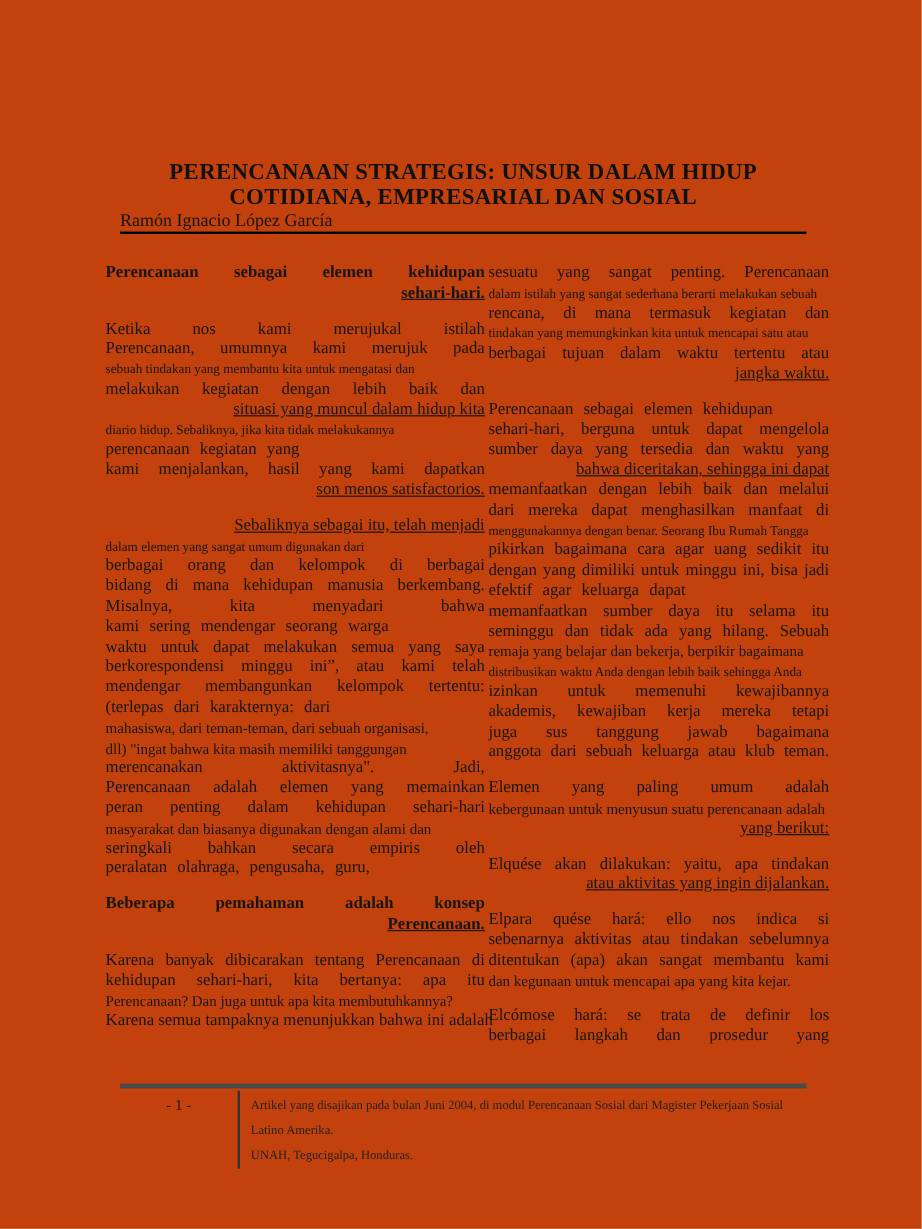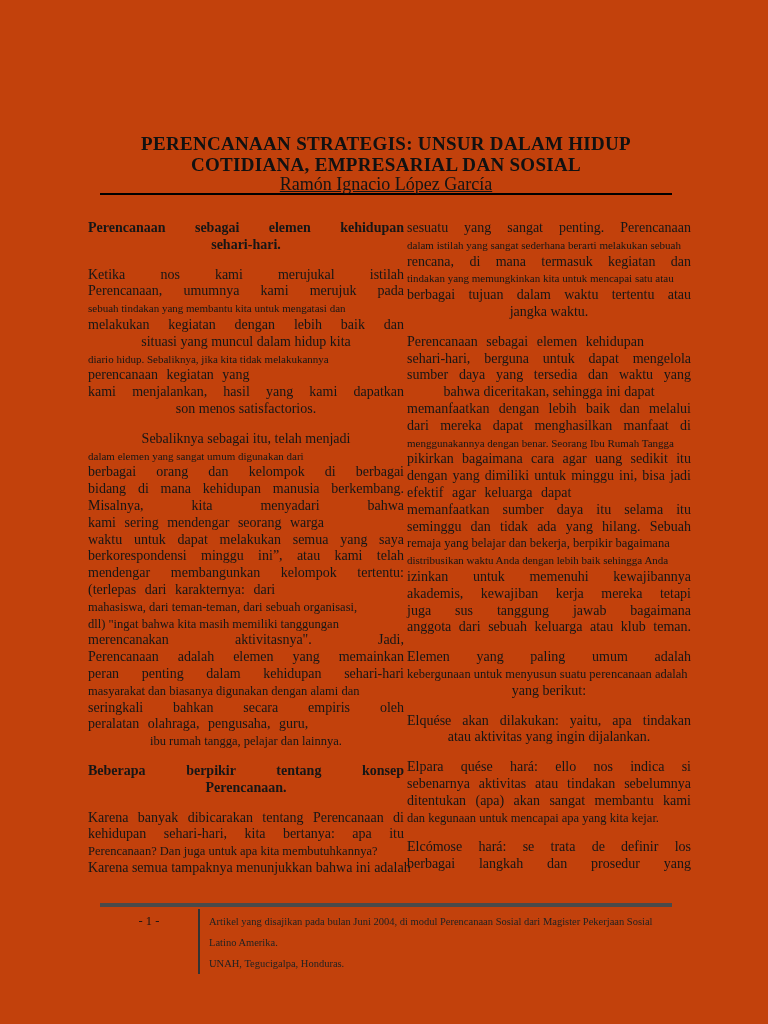--- a/index.html
+++ b/index.html
@@ -11,38 +11,38 @@
     overflow:hidden;
   }
   .page { position:absolute; inset:0; background:#c2410c; }
 
   
   .header { position:absolute; left:100px; top:133px; width:572px; }
   .title {
     text-align:center; font-weight:bold; font-size:19px; line-height:21px;
     letter-spacing:0.3px; color:#111;
   }
-  .author { text-align:center; font-size:18px; line-height:15px; margin-top:2px;text-decoration:underline; }
+  .author { text-align:left; font-size:15px; line-height:15px; margin-top:2px; }
   .title-rule { border-top:2px solid #000; margin-top:1px; }
 
   
   .content { position:absolute; left:88px; top:220px; width:612px; display:flex; gap:3px; }
   .col-left  { width:316px; flex:0 0 316px; }
   .col-right { width:284px; flex:0 0 284px; }
   .block { margin:0 0 13px 0; }
   .block:last-child { margin-bottom:0; }
   .heading .line { font-weight:bold; }
   .line { line-height:16.8px; color:#161616; }
   .sz-n { font-size:14px; }
   .sz-m { font-size:12.5px; }
   .sz-s { font-size:11px; }
   .al-j { text-align:justify; text-align-last:justify; }
   .al-w { word-spacing:5px; }
   .al-o { white-space:nowrap; overflow:visible; }
-  .al-l { text-align:center; }
+  .al-l { text-align:right;text-decoration:underline; }
 
   
   .footer { position:absolute; left:100px; top:903px; width:572px; }
   .footer-rule { border-top:4px solid #4a4a4a; }
   .footer-row { display:flex; margin-top:2px; }
   .page-number { flex:0 0 98px; text-align:center; font-size:12.5px; padding-top:5px; }
   .footer-sep { flex:0 0 0px; border-left:2px solid #333; margin-right:9px; }
   .footnote { font-size:10.5px; line-height:21px; padding-top:2px; color:#222; }
 </style>
 </head>
@@ -88,24 +88,23 @@
           <div class="line sz-n al-j">mendengar membangunkan kelompok tertentu:</div>
           <div class="line sz-n al-w">(terlepas dari karakternya: dari</div>
           <div class="line sz-m al-o">mahasiswa, dari teman-teman, dari sebuah organisasi,</div>
           <div class="line sz-m al-o">dll) "ingat bahwa kita masih memiliki tanggungan</div>
           <div class="line sz-n al-j">merencanakan aktivitasnya". Jadi,</div>
           <div class="line sz-n al-j">Perencanaan adalah elemen yang memainkan</div>
           <div class="line sz-n al-j">peran penting dalam kehidupan sehari-hari</div>
           <div class="line sz-m al-o">masyarakat dan biasanya digunakan dengan alami dan</div>
           <div class="line sz-n al-j">seringkali bahkan secara empiris oleh</div>
           <div class="line sz-n al-w">peralatan olahraga, pengusaha, guru,</div>
-          <div class="line sz-m al-l">ibu rumah tangga, pelajar dan lainnya.</div>
         </div>
         <div class="block heading">
-          <div class="line sz-n al-j">Beberapa berpikir tentang konsep</div>
+          <div class="line sz-n al-j">Beberapa pemahaman adalah konsep</div>
           <div class="line sz-n al-l">Perencanaan.</div>
         </div>
         <div class="block">
           <div class="line sz-n al-j">Karena banyak dibicarakan tentang Perencanaan di</div>
           <div class="line sz-n al-j">kehidupan sehari-hari, kita bertanya: apa itu</div>
           <div class="line sz-m al-o">Perencanaan? Dan juga untuk apa kita membutuhkannya?</div>
           <div class="line sz-n al-o">Karena semua tampaknya menunjukkan bahwa ini adalah</div>
         </div>
       </div>
     <div class="col col-right" id="col-right">

